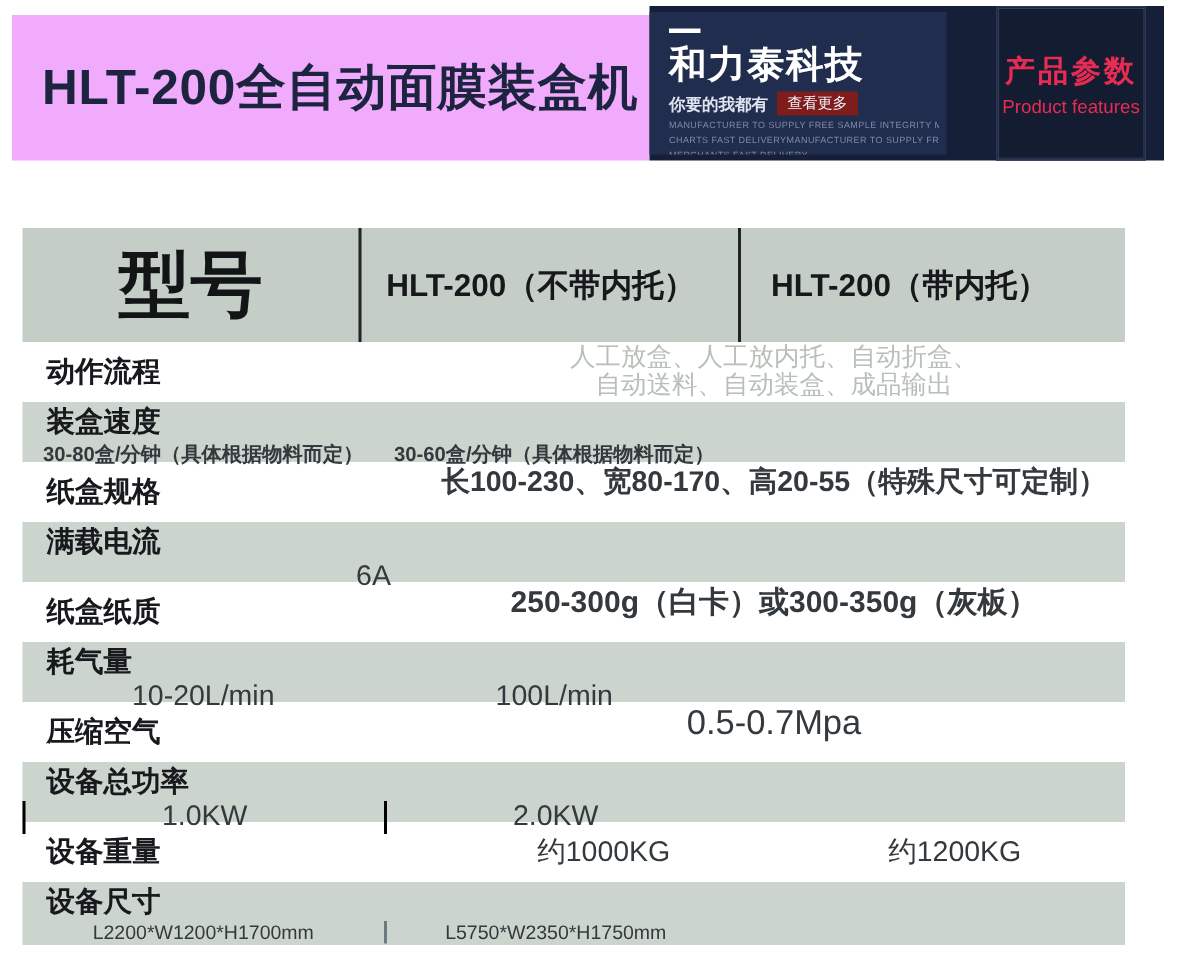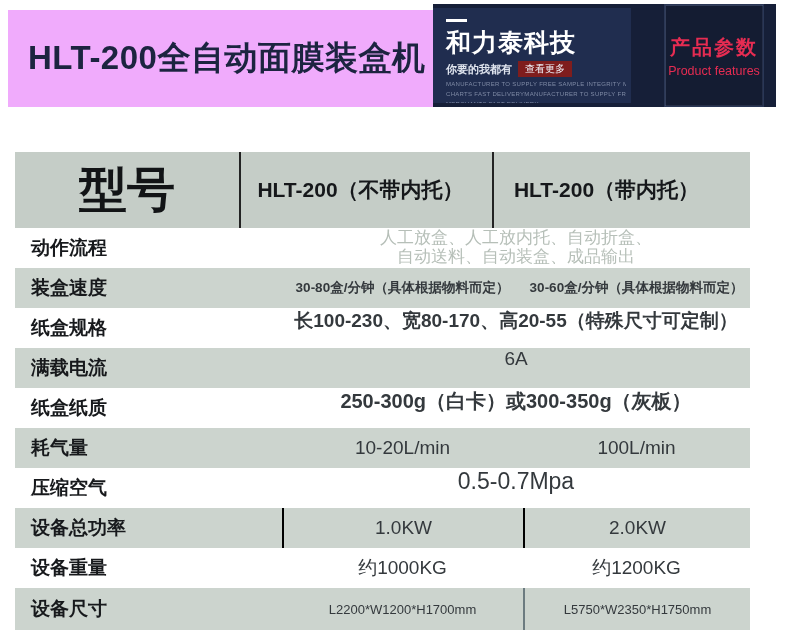--- a/index.html
+++ b/index.html
@@ -36,21 +36,21 @@
 
   
   .spec-table { position:absolute; left:15px; top:152px; width:735px; }
   .thead { display:flex; height:76px; background:#c5cdc7; }
   .th { display:flex; align-items:center; justify-content:center; color:#16181b; }
   .th-model { width:224px; font-size:48px; font-weight:700; color:#121416; }
   .th-col2 { width:241px; font-size:21px; font-weight:700; border-left:2px solid #232323; }
   .th-col3 { width:227px; font-size:21px; font-weight:700; border-left:2px solid #232323;margin-left:12px; }
 
   .row { display:flex; height:40px; background:#ffffff; }
-  .row.alt { background:#ccd4ce; }
+  .row.alt { background:#ccd4ce;flex-direction:column; }
   .row.tall { height:42px; }
   .row-label { width:267px; display:flex; align-items:center; padding-left:16px;
     font-size:19px; font-weight:700; color:#17191c; white-space:nowrap; }
   .values { width:468px; display:flex; align-items:flex-start; }
   .values.span { justify-content:center; text-align:center; }
   .vcell { display:flex; align-items:center; justify-content:center; height:100%; }
   .v1 { width:241px; } .v2 { width:227px; }
   .val { color:#34393d; white-space:nowrap; }
   .w-bold { font-weight:700; }
   .fs-xs { font-size:13px; } .fs-sm { font-size:13.5px; } .fs-md { font-size:19px; }

